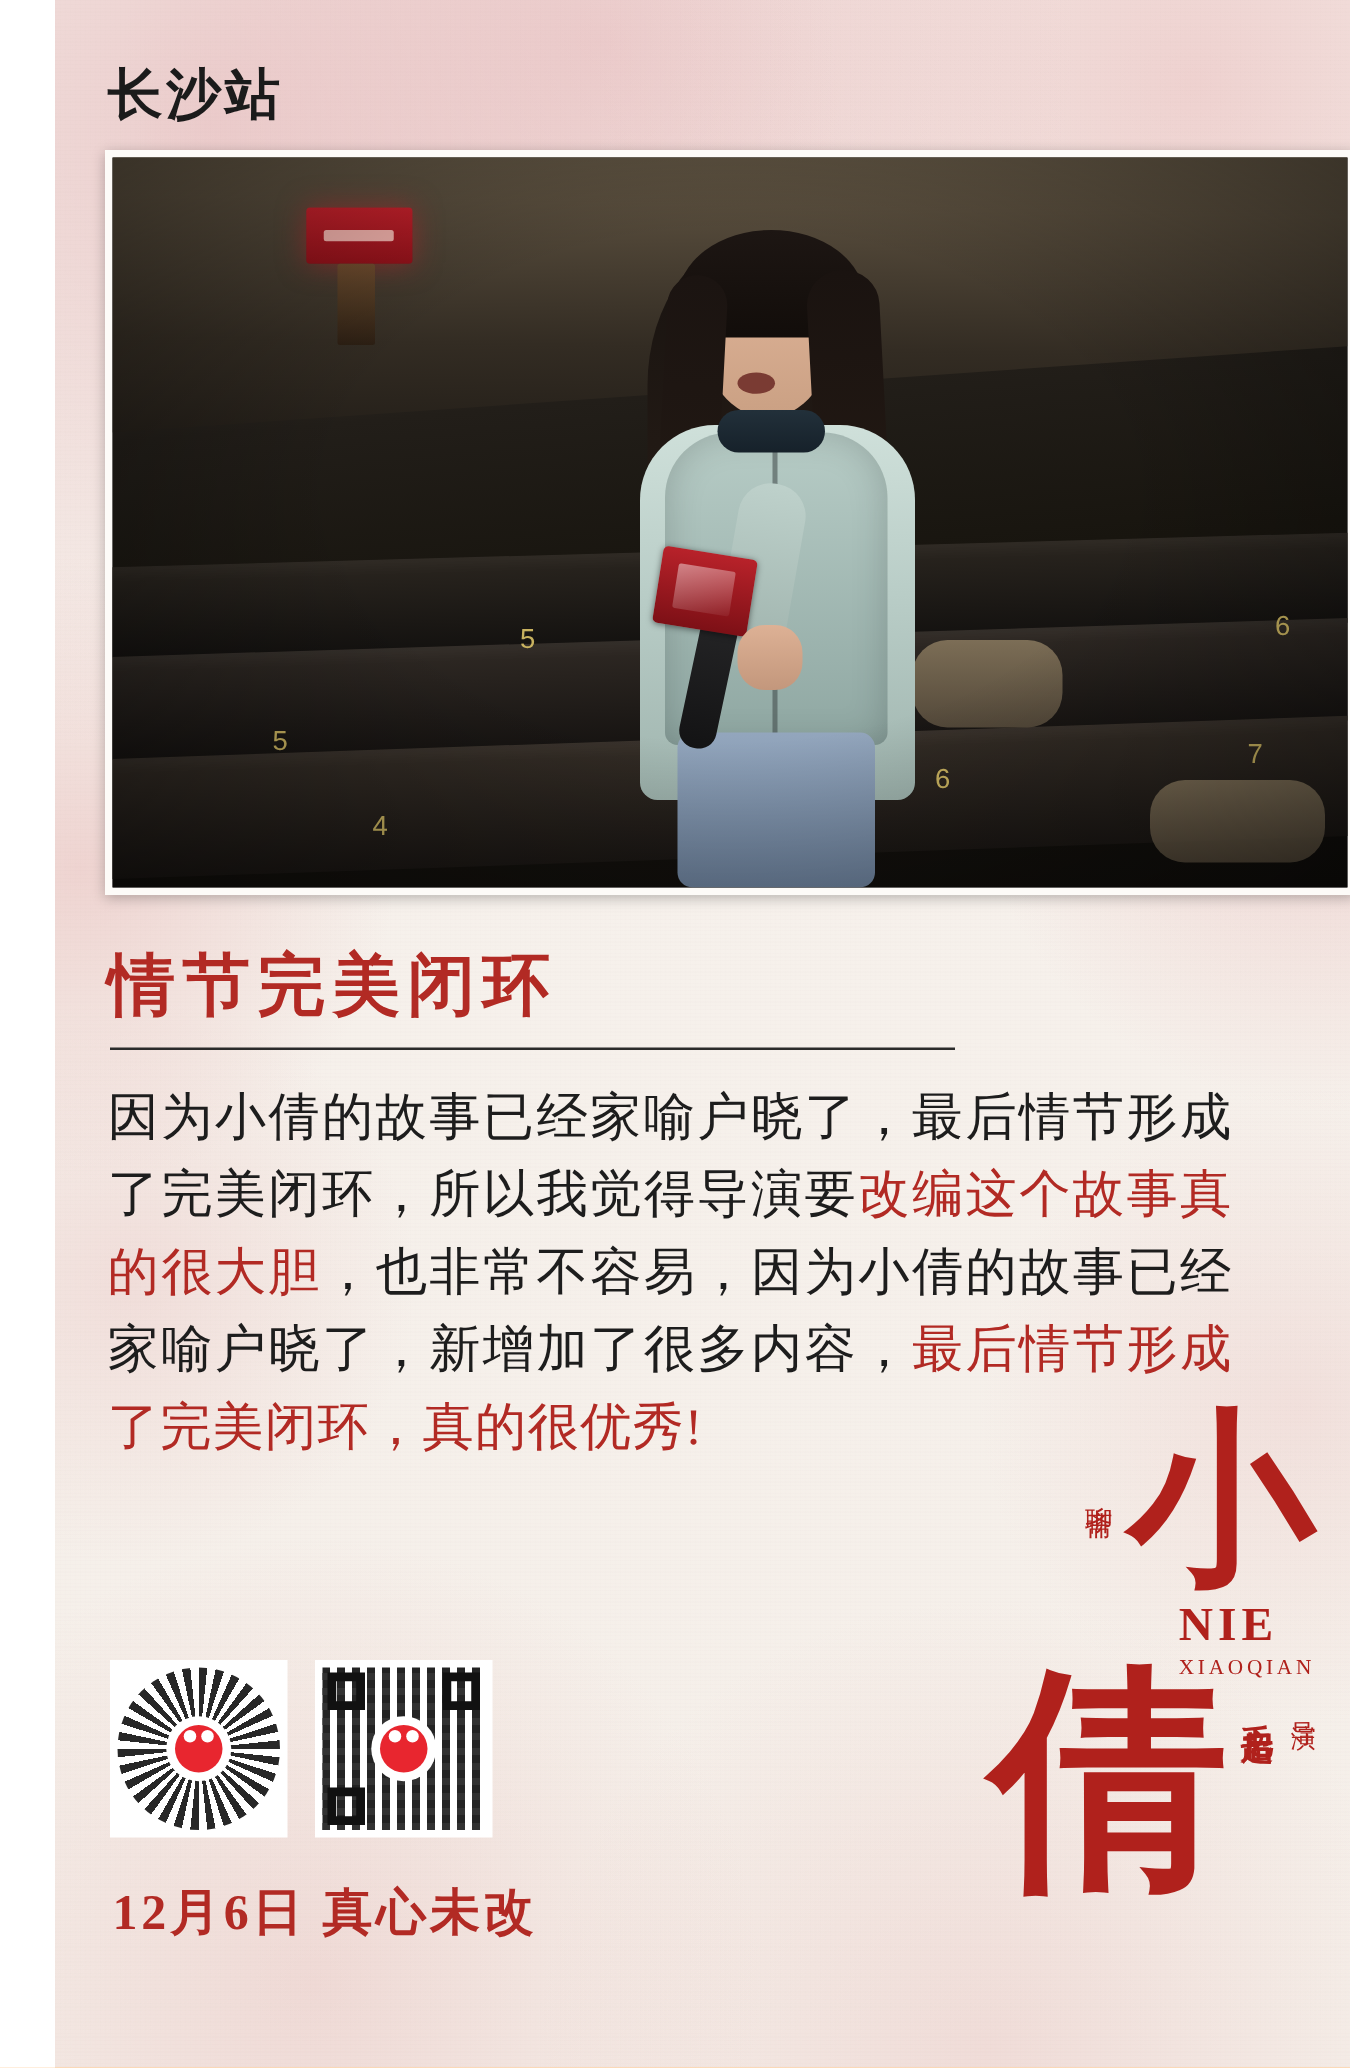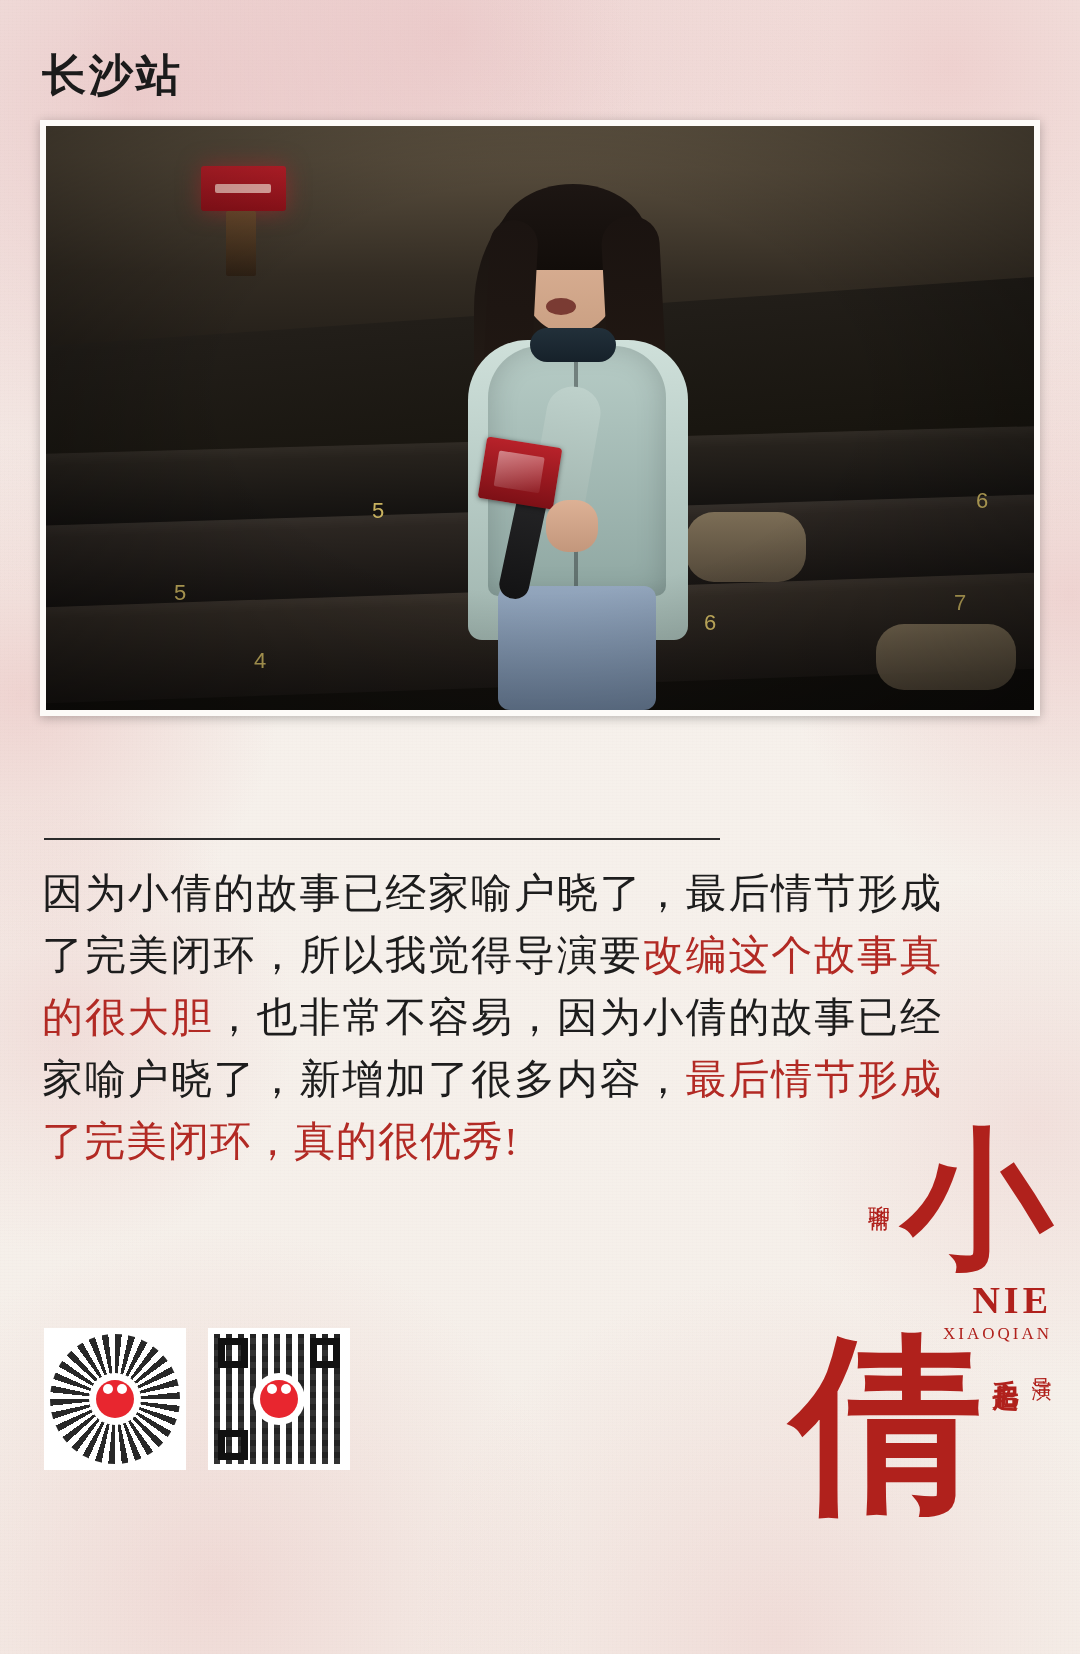--- a/index.html
+++ b/index.html
@@ -14,20 +14,21 @@
     position: relative;
     overflow: hidden;
   }
 
   
   .page {
     position: absolute;
     inset: 0;
     background: #fdba74;
     overflow: hidden;
+    margin-left: 44px;
   }
   .paper-texture {
     position: absolute;
     inset: 0;
     background:
       radial-gradient(circle at 12% 6%, rgba(226,175,178,0.55) 0%, rgba(226,175,178,0) 28%),
       radial-gradient(circle at 42% 2%, rgba(222,160,165,0.40) 0%, rgba(222,160,165,0) 22%),
       radial-gradient(circle at 88% 4%, rgba(228,170,172,0.45) 0%, rgba(228,170,172,0) 26%),
       radial-gradient(circle at 2% 42%, rgba(229,176,176,0.45) 0%, rgba(229,176,176,0) 18%),
       radial-gradient(circle at 99% 36%, rgba(227,168,170,0.40) 0%, rgba(227,168,170,0) 20%),
@@ -310,21 +311,20 @@
     font-size: 22px;
     line-height: 26px;
     color: #b0211c;
     writing-mode: vertical-rl;
     letter-spacing: 2px;
   }
   .logo-nie {
     position: absolute;
     right: 8px;
     top: 148px;
-    text-align: right;
     color: #b0211c;
     font-family: "Liberation Serif", "DejaVu Serif", serif;
   }
   .logo-nie .en {
     font-size: 38px;
     font-weight: bold;
     letter-spacing: 4px;
     display: block;
   }
   .logo-nie .py {
@@ -490,20 +490,21 @@
         <div class="arm"></div>
         <div class="mic"></div>
         <div class="mic-card"></div>
         <div class="hand"></div>
       </div>
 
       <div class="photo-vignette"></div>
     </div>
   </div>
 
+  <div class="headline">情节完美闭环</div>
   <div class="rule"></div>
 
   <div class="body-copy">
     <span>因为小倩的故事已经家喻户晓了，最后情节形成了完美闭环，所以我觉得导演要</span><span class="hl">改编这个故事真的很大胆</span><span>，也非常不容易，因为小倩的故事已经家喻户晓了，新增加了很多内容，</span><span class="hl">最后情节形成了完美闭环，真的很优秀!</span>
   </div>
 
   <div class="logo-block">
     <div class="logo-liaozhai">聊斋</div>
     <div class="logo-xiao">小</div>
     <div class="logo-nie">
@@ -526,13 +527,14 @@
       <div class="qr-dots"></div>
       <div class="qr-corner tl"></div>
       <div class="qr-corner tr"></div>
       <div class="qr-corner bl"></div>
       <div class="qr-center">
         <div class="cat-logo"></div>
       </div>
     </div>
   </div>
 
+  <div class="footer-date">12月6日 真心未改</div>
 </div>
 
 </body></html>

